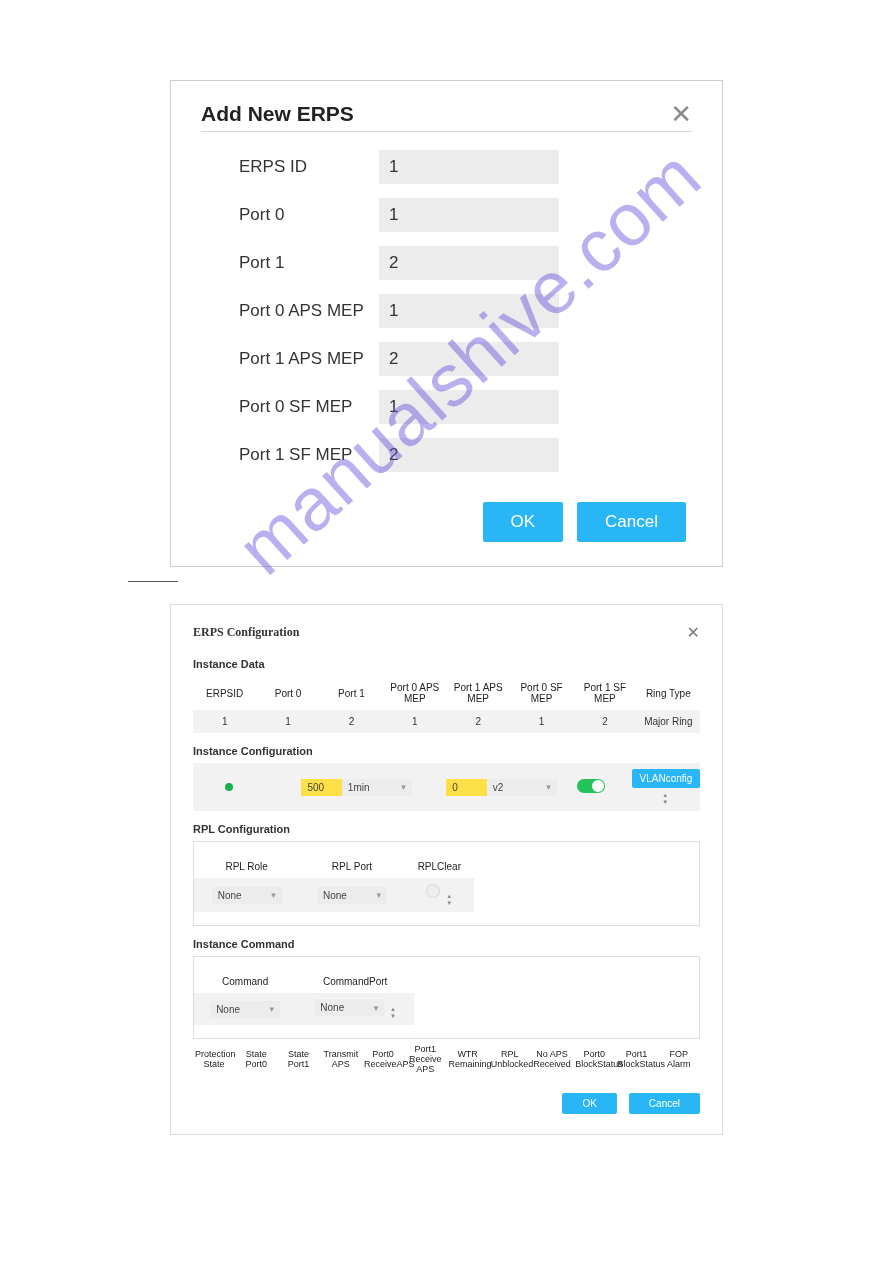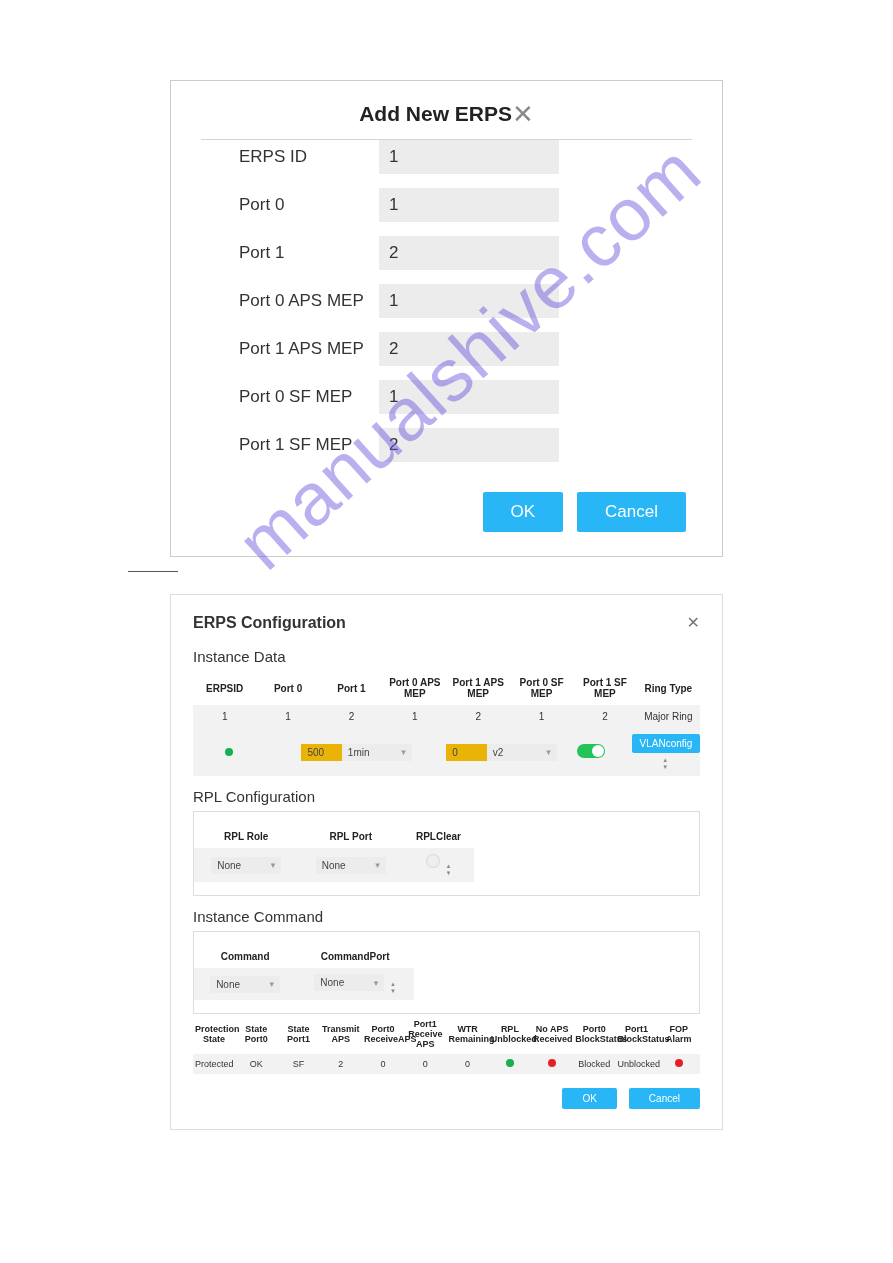--- a/index.html
+++ b/index.html
@@ -15,24 +15,25 @@
 
   
   .dlg1 {
     border: 1px solid #ccc;
     padding: 20px 30px 24px 30px;
     background: #fff;
     position: relative;
   }
   .dlg1-head {
     display: flex;
-    justify-content: center;
+    justify-content: space-between;
     align-items: center;
     border-bottom: 1px solid #d5d5d5;
-    padding-bottom: 12px;
+    padding-bottom: 4px;
+    margin-bottom: 18px;
   }
   .dlg1-title { font-size: 21px; font-weight: 700; color: #222; }
   .close-x {
     font-size: 26px; color: #8a8a8a; cursor: pointer; line-height: 1;
   }
   .form-rows { padding: 0 10px 0 38px; }
   .form-row {
     display: flex; align-items: center;
     margin-bottom: 14px;
   }
@@ -62,44 +63,44 @@
     border: 1px solid #ddd;
     padding: 18px 22px 20px 22px;
     font-size: 11px;
     background: #fff;
     position: relative;
   }
   .dlg2-head {
     display: flex; justify-content: space-between; align-items: center;
     margin-bottom: 16px;
   }
-  .dlg2-title { font-size: 16px; font-weight: 700; }
+  .dlg2-title { font-size: 12px; font-weight: 700; font-family: Liberation Serif, serif; }
   .close-x2 { font-size: 16px; color: #777; cursor: pointer; }
-  .sect-title { font-size: 15px; font-weight: 400; margin: 12px 0 6px 0; }
+  .sect-title { font-size: 11px; font-weight: 700; margin: 12px 0 6px 0; }
 
   table { border-collapse: collapse; width: 100%; }
   table th, table td {
     font-size: 10px; text-align: center; padding: 6px 4px;
     vertical-align: middle;
   }
-  table th { font-weight: 700; color: #222; }
+  table th { font-weight: 400; color: #222; }
   tr.data-row td { background: #f2f2f2; }
 
   .tbl-fixed { table-layout: fixed; }
   .sect-box { border: 1px solid #ddd; padding: 13px 0; }
 
   .select {
     display: inline-flex; align-items: center; justify-content: space-between;
     background: #ececec; padding: 3px 6px; min-width: 70px;
     font-size: 10px; color: #444; cursor: pointer;
   }
   .select .chev { color: #999; font-size: 9px; }
   .num-input {
     display: inline-flex; align-items: center;
-    background: #eab308; padding: 3px 6px; min-width: 50px;
+    background: #fde047; padding: 3px 6px; min-width: 50px;
     font-size: 10px; color: #444; margin-left: 32px;
   }
 
   .toggle {
     width: 28px; height: 14px; border-radius: 8px; background: #24c35a;
     position: relative; display: inline-block; cursor: pointer;
   }
   .toggle .knob {
     width: 12px; height: 12px; border-radius: 50%; background: #fff;
     position: absolute; top: 1px; right: 1px;
@@ -218,20 +219,21 @@
         <td>2</td>
         <td>1</td>
         <td>2</td>
         <td>1</td>
         <td>2</td>
         <td>Major Ring</td>
       </tr>
     </tbody>
       </table>
 
+    <div class="sect-title">Instance Configuration</div>
     <table class="tbl-fixed tbl-conf">
       <tbody>
       <tr class="data-row">
         <td><span class="dot green"></span></td>
         <td><span class="num-input">500</span></td>
         <td><span class="select">
                 <span>1min</span>
                 <span class="chev">▾</span>
               </span></td>
         <td><span class="num-input">0</span></td>
@@ -314,34 +316,20 @@
         <th>Transmit APS</th>
         <th>Port0 ReceiveAPS</th>
         <th>Port1 Receive APS</th>
         <th>WTR Remaining</th>
         <th>RPL Unblocked</th>
         <th>No APS Received</th>
         <th>Port0 BlockStatus</th>
         <th>Port1 BlockStatus</th>
         <th>FOP Alarm</th>
       </tr>
-      <tr class="data-row">
-        <td>Protected</td>
-        <td>OK</td>
-        <td>SF</td>
-        <td>2</td>
-        <td>0</td>
-        <td>0</td>
-        <td>0</td>
-        <td><span class="dot green"></span></td>
-        <td><span class="dot red"></span></td>
-        <td>Blocked</td>
-        <td>Unblocked</td>
-        <td><span class="dot red"></span></td>
-      </tr>
     </tbody>
       </table>
 
     <div class="dlg2-btns">
       <button class="mini-btn wide">OK</button>
       <button class="mini-btn wide">Cancel</button>
     </div>
   </div>
 
 </div>

